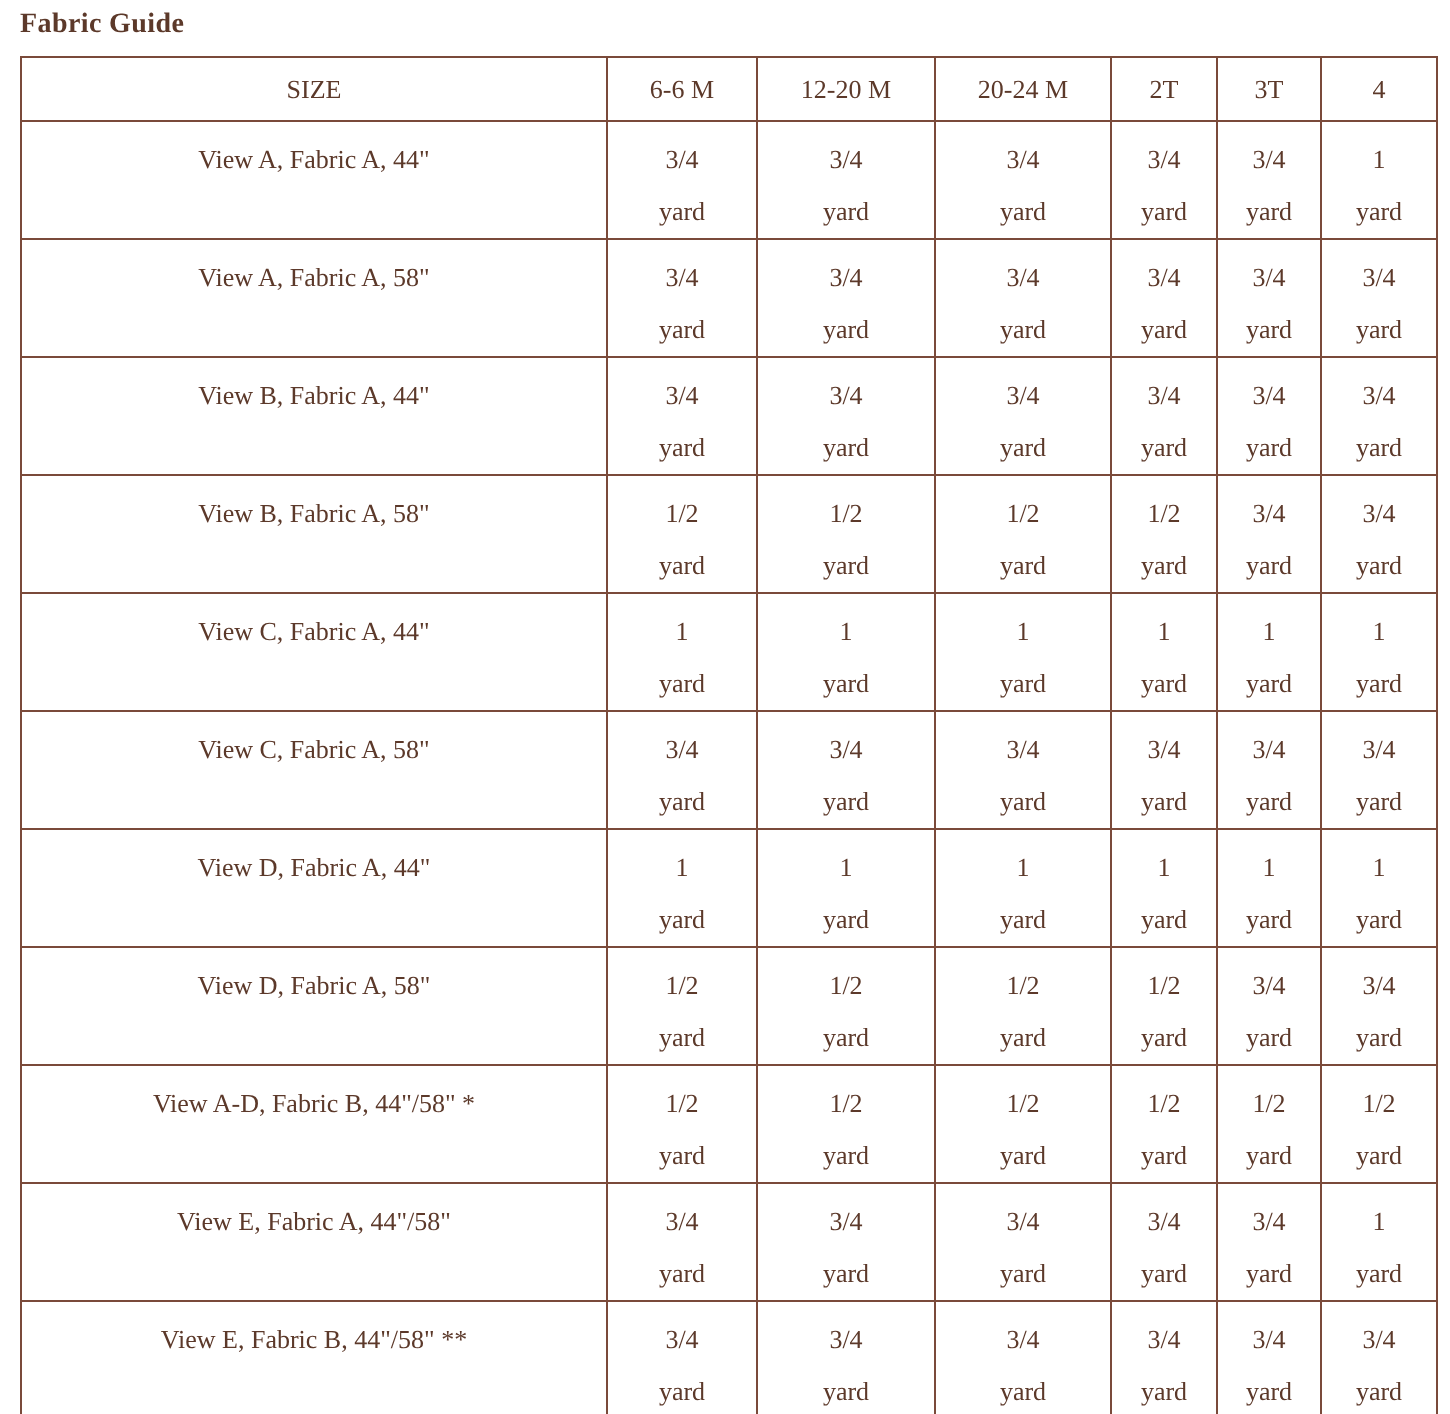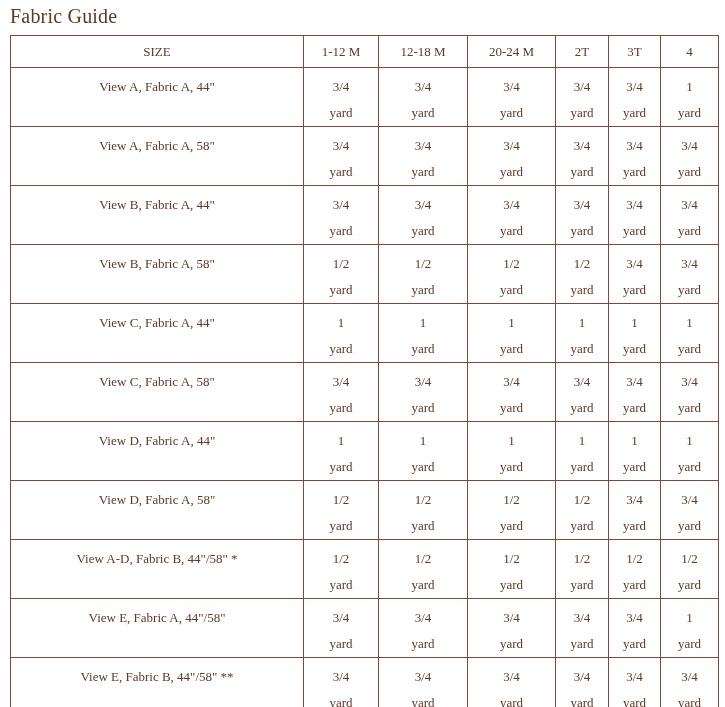--- a/index.html
+++ b/index.html
@@ -17,22 +17,22 @@
     height: 707px;
     background: var(--bg-color);
     color: var(--text-color);
     font-family: "Liberation Serif", "DejaVu Serif", serif;
     overflow: hidden;
   }
   .page {
     padding: 5px 7px 0 10px;
   }
   .page-title {
-    font-size: 20px;
-    font-weight: normal;
+    font-size: 14px;
+    font-weight: bold;
     margin: 0 0 7px 0;
     letter-spacing: 0.2px;
   }
   table.fabric-table {
     border-collapse: collapse;
     table-layout: fixed;
     width: 708px;
   }
   table.fabric-table th,
   table.fabric-table td {
@@ -75,22 +75,22 @@
       <col style="width:75px">
       <col style="width:89px">
       <col style="width:88px">
       <col style="width:53px">
       <col style="width:52px">
       <col style="width:58px">
     </colgroup>
     <thead>
       <tr>
           <th>SIZE</th>
-          <th>1-12 M</th>
-          <th>12-18 M</th>
+          <th>6-6 M</th>
+          <th>12-20 M</th>
           <th>20-24 M</th>
           <th>2T</th>
           <th>3T</th>
           <th>4</th>
         </tr>
     </thead>
     <tbody>
         <tr>
           <td class="label-cell">View A, Fabric A, 44"</td>
           <td class="value-cell">

